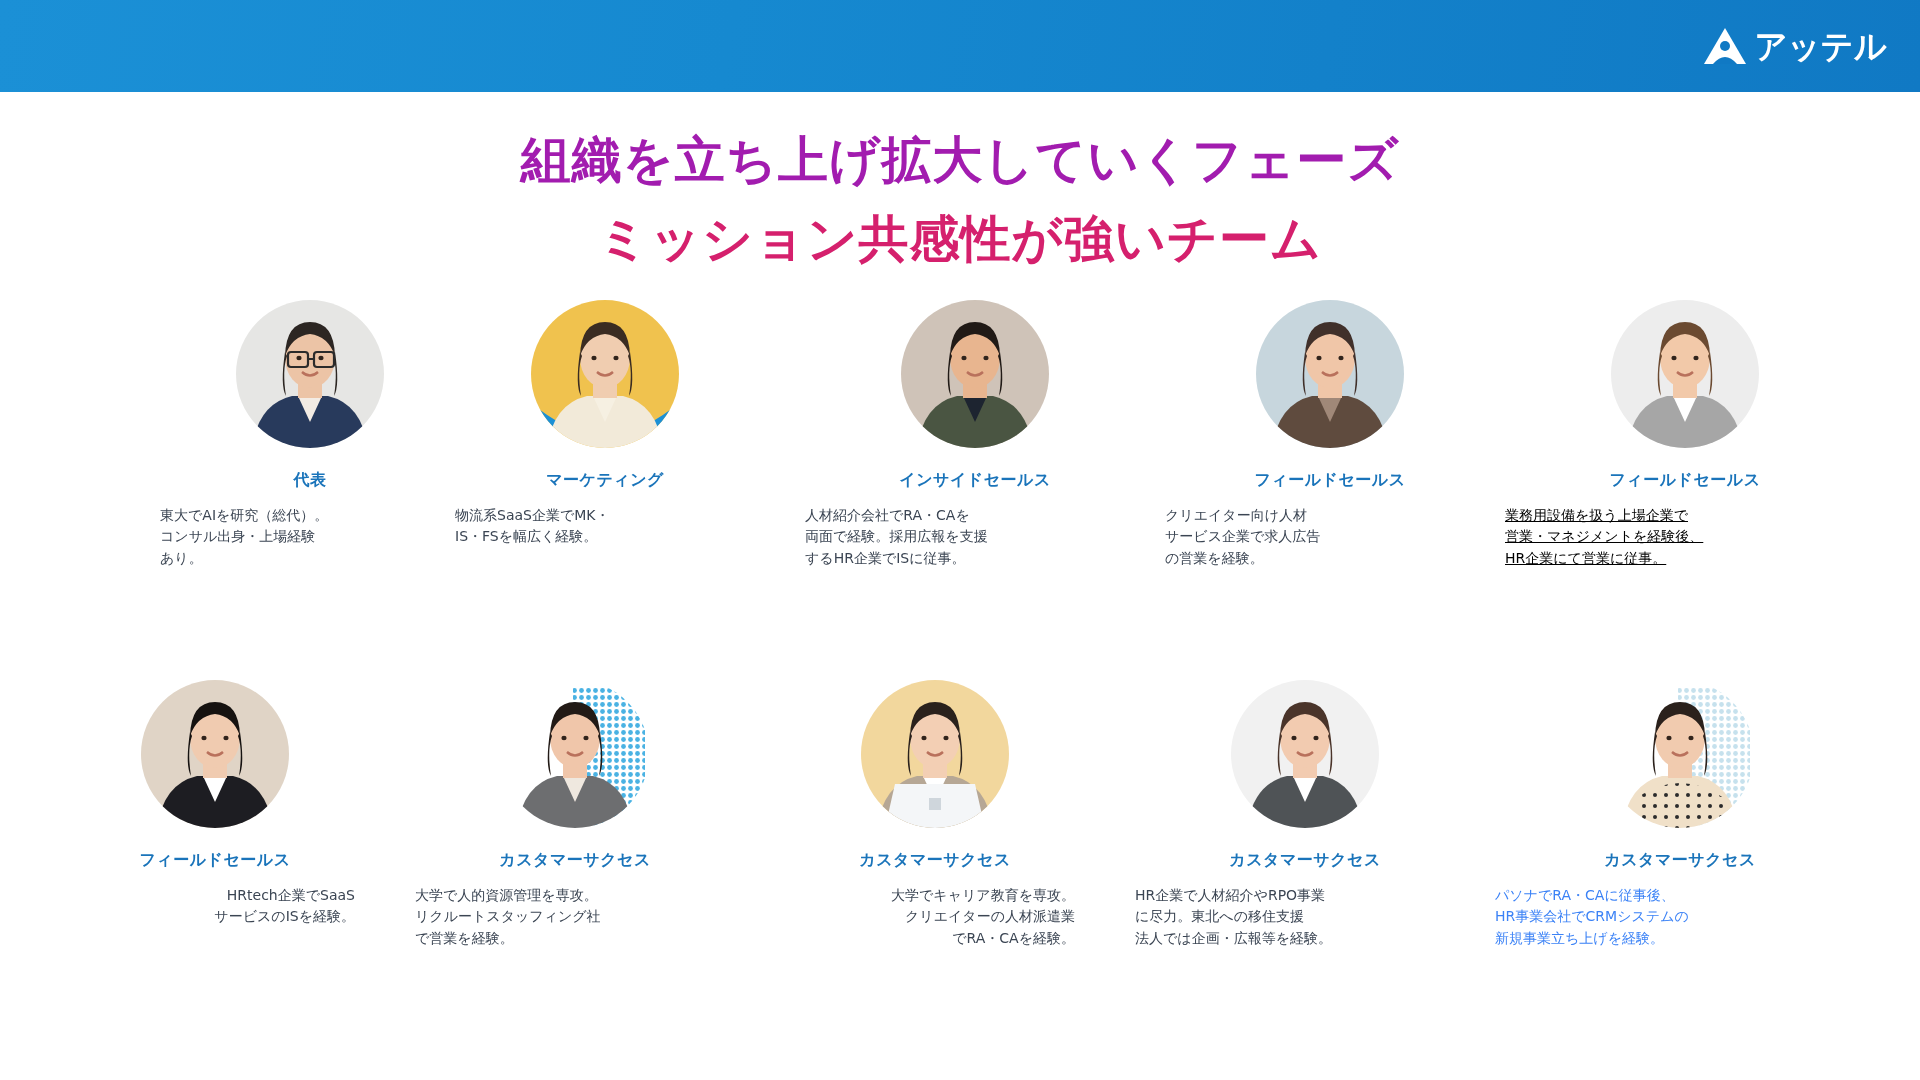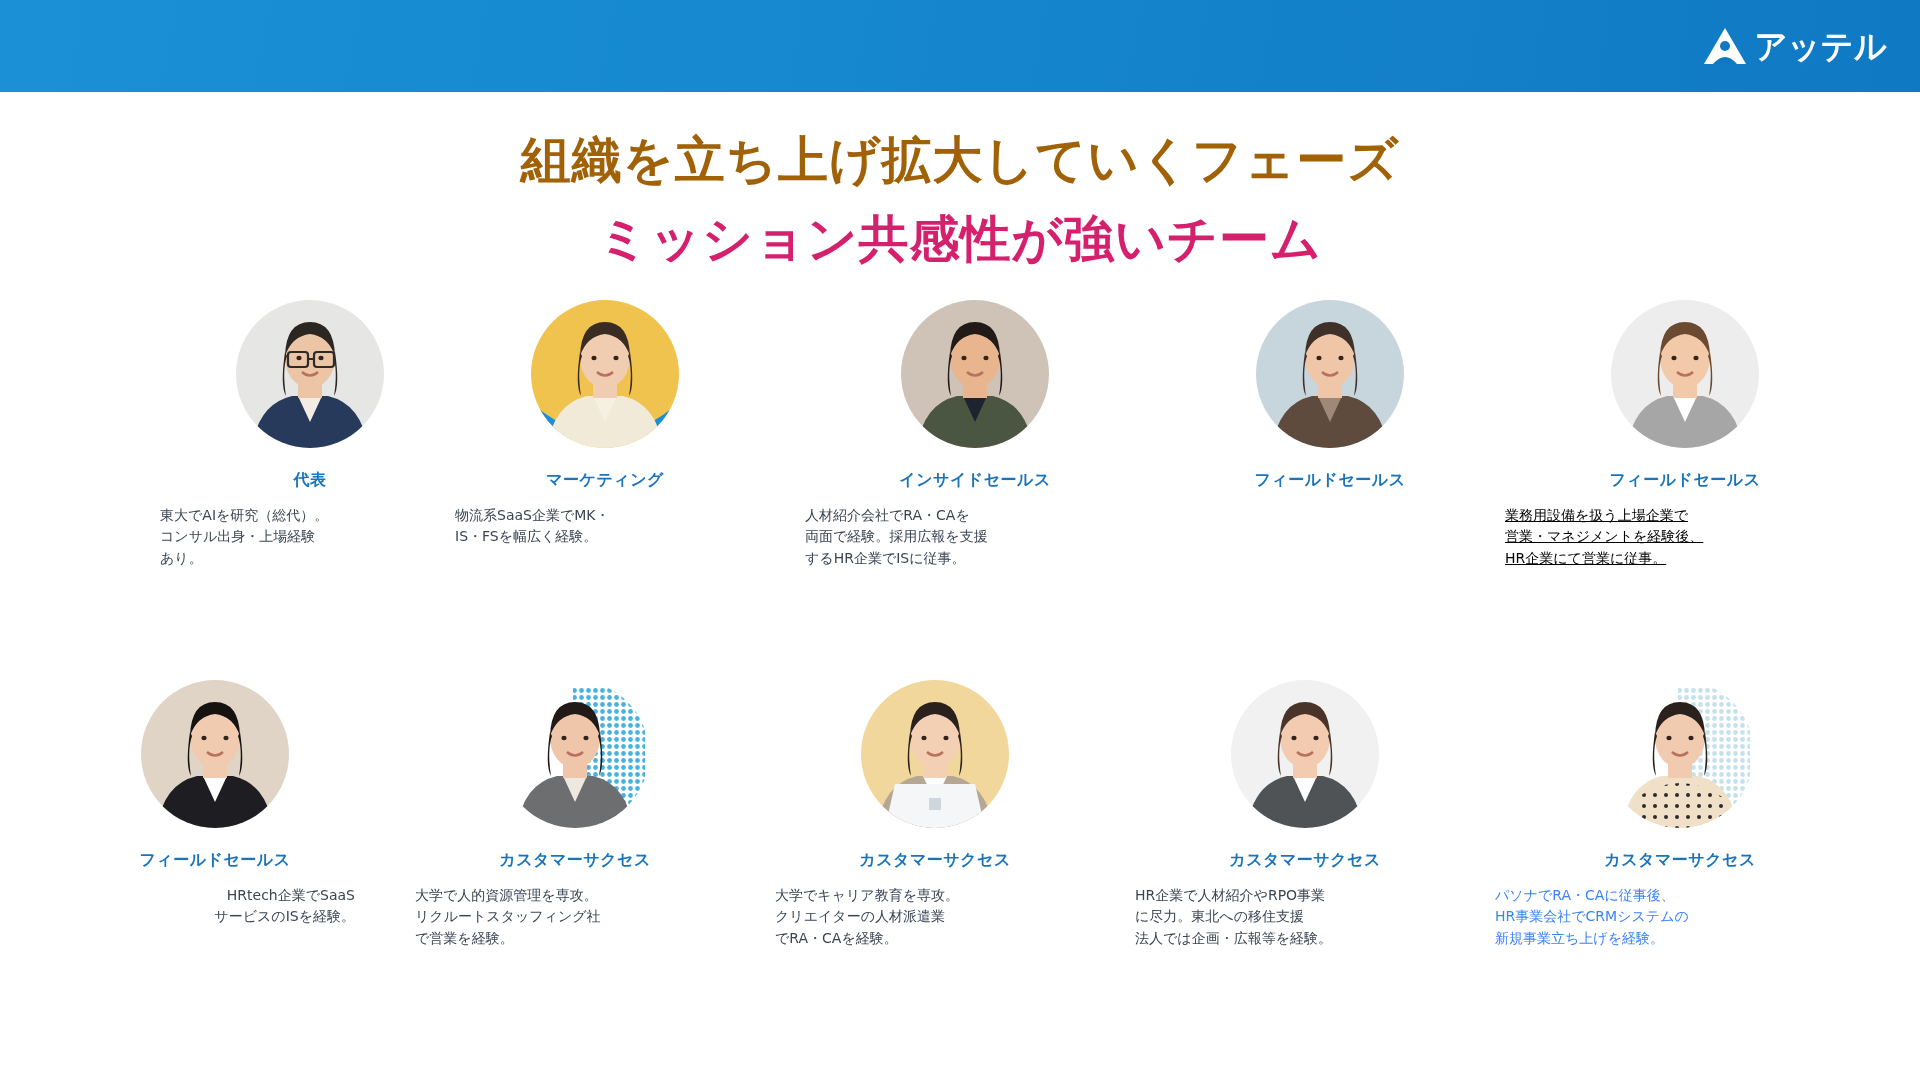--- a/index.html
+++ b/index.html
@@ -105,21 +105,21 @@
         <polygon points="22,2 43,38 1,38" fill="#ffffff"></polygon>
         <circle cx="22" cy="20" r="5" fill="#1079c4"></circle>
         <path d="M10 38 Q22 24 34 38 Z" fill="#1079c4"></path>
       </svg>
     </span>
     <span id="logo-text">アッテル</span>
   </div>
 </div>
 
 <div id="title-block">
-  <div id="title-line1" style="color: #a16207;">組織を立ち上げ拡大していくフェーズ</div>
+  <div id="title-line1" style="color: #a21caf;">組織を立ち上げ拡大していくフェーズ</div>
   <div id="title-line2" style="color: rgb(213, 32, 109);">ミッション共感性が強いチーム</div>
 </div>
 
 <div class="row" id="row-1">
     <div class="person" style="left: 160px; width: 300px;">
       <div class="avatar-wrap">
         <div class="avatar">
           <svg viewBox="0 0 148 148">
     <rect width="148" height="148" fill="#e6e6e4"></rect>
 
@@ -210,20 +210,23 @@
     <path d="M49 52 Q44 86 50 96 Q46 70 51 56 Z" fill="#40302a"></path>
     <path d="M99 52 Q104 86 98 96 Q102 70 97 56 Z" fill="#40302a"></path>
     <ellipse cx="63" cy="58" rx="2.6" ry="2.2" fill="#31241c"></ellipse>
     <ellipse cx="85" cy="58" rx="2.6" ry="2.2" fill="#31241c"></ellipse>
     <path d="M66 72 Q74 79 82 72" stroke="#b9715c" stroke-width="2.4" fill="none"></path>
 
   </svg>
         </div>
       </div>
       <div class="role" style="color: rgb(26, 116, 186);">フィールドセールス</div>
+      <div class="desc left" style="width: 290px; color: rgb(59, 69, 83);">クリエイター向け人材
+サービス企業で求人広告
+の営業を経験。</div>
     </div>
     <div class="person" style="left: 1505px; width: 360px;">
       <div class="avatar-wrap">
         <div class="avatar">
           <svg viewBox="0 0 148 148">
     <rect width="148" height="148" fill="#ededed"></rect>
 
     <path d="M16 148 Q22 104 56 96 L92 96 Q126 104 132 148 Z" fill="#a6a6a6"></path>
     <path d="M62 96 L74 122 L86 96 Z" fill="#ffffff"></path>
     <path d="M62 78 h24 v20 h-24 Z" fill="#f2c9a9"></path>
@@ -318,21 +321,21 @@
     <path d="M66 72 Q74 79 82 72" stroke="#b9715c" stroke-width="2.4" fill="none"></path>
 
     <g>
               <path d="M34 104 L114 104 L124 148 L24 148 Z" fill="#f4f6f8"></path>
     <rect x="68" y="118" width="12" height="12" fill="#cfd6dc"></rect>
             </g>
   </svg>
         </div>
       </div>
       <div class="role" style="color: rgb(26, 116, 186);">カスタマーサクセス</div>
-      <div class="desc left" style="width: 300px; color: rgb(59, 69, 83);">大学でキャリア教育を専攻。
+      <div class="desc left" style="width: 300px; color: rgb(59, 69, 83); text-align: right;">大学でキャリア教育を専攻。
 クリエイターの人材派遣業
 でRA・CAを経験。</div>
     </div>
     <div class="person" style="left: 1135px; width: 340px;">
       <div class="avatar-wrap">
         <div class="avatar">
           <svg viewBox="0 0 148 148">
     <rect width="148" height="148" fill="#f1f1f1"></rect>
 
     <path d="M16 148 Q22 104 56 96 L92 96 Q126 104 132 148 Z" fill="#4f5356"></path>

